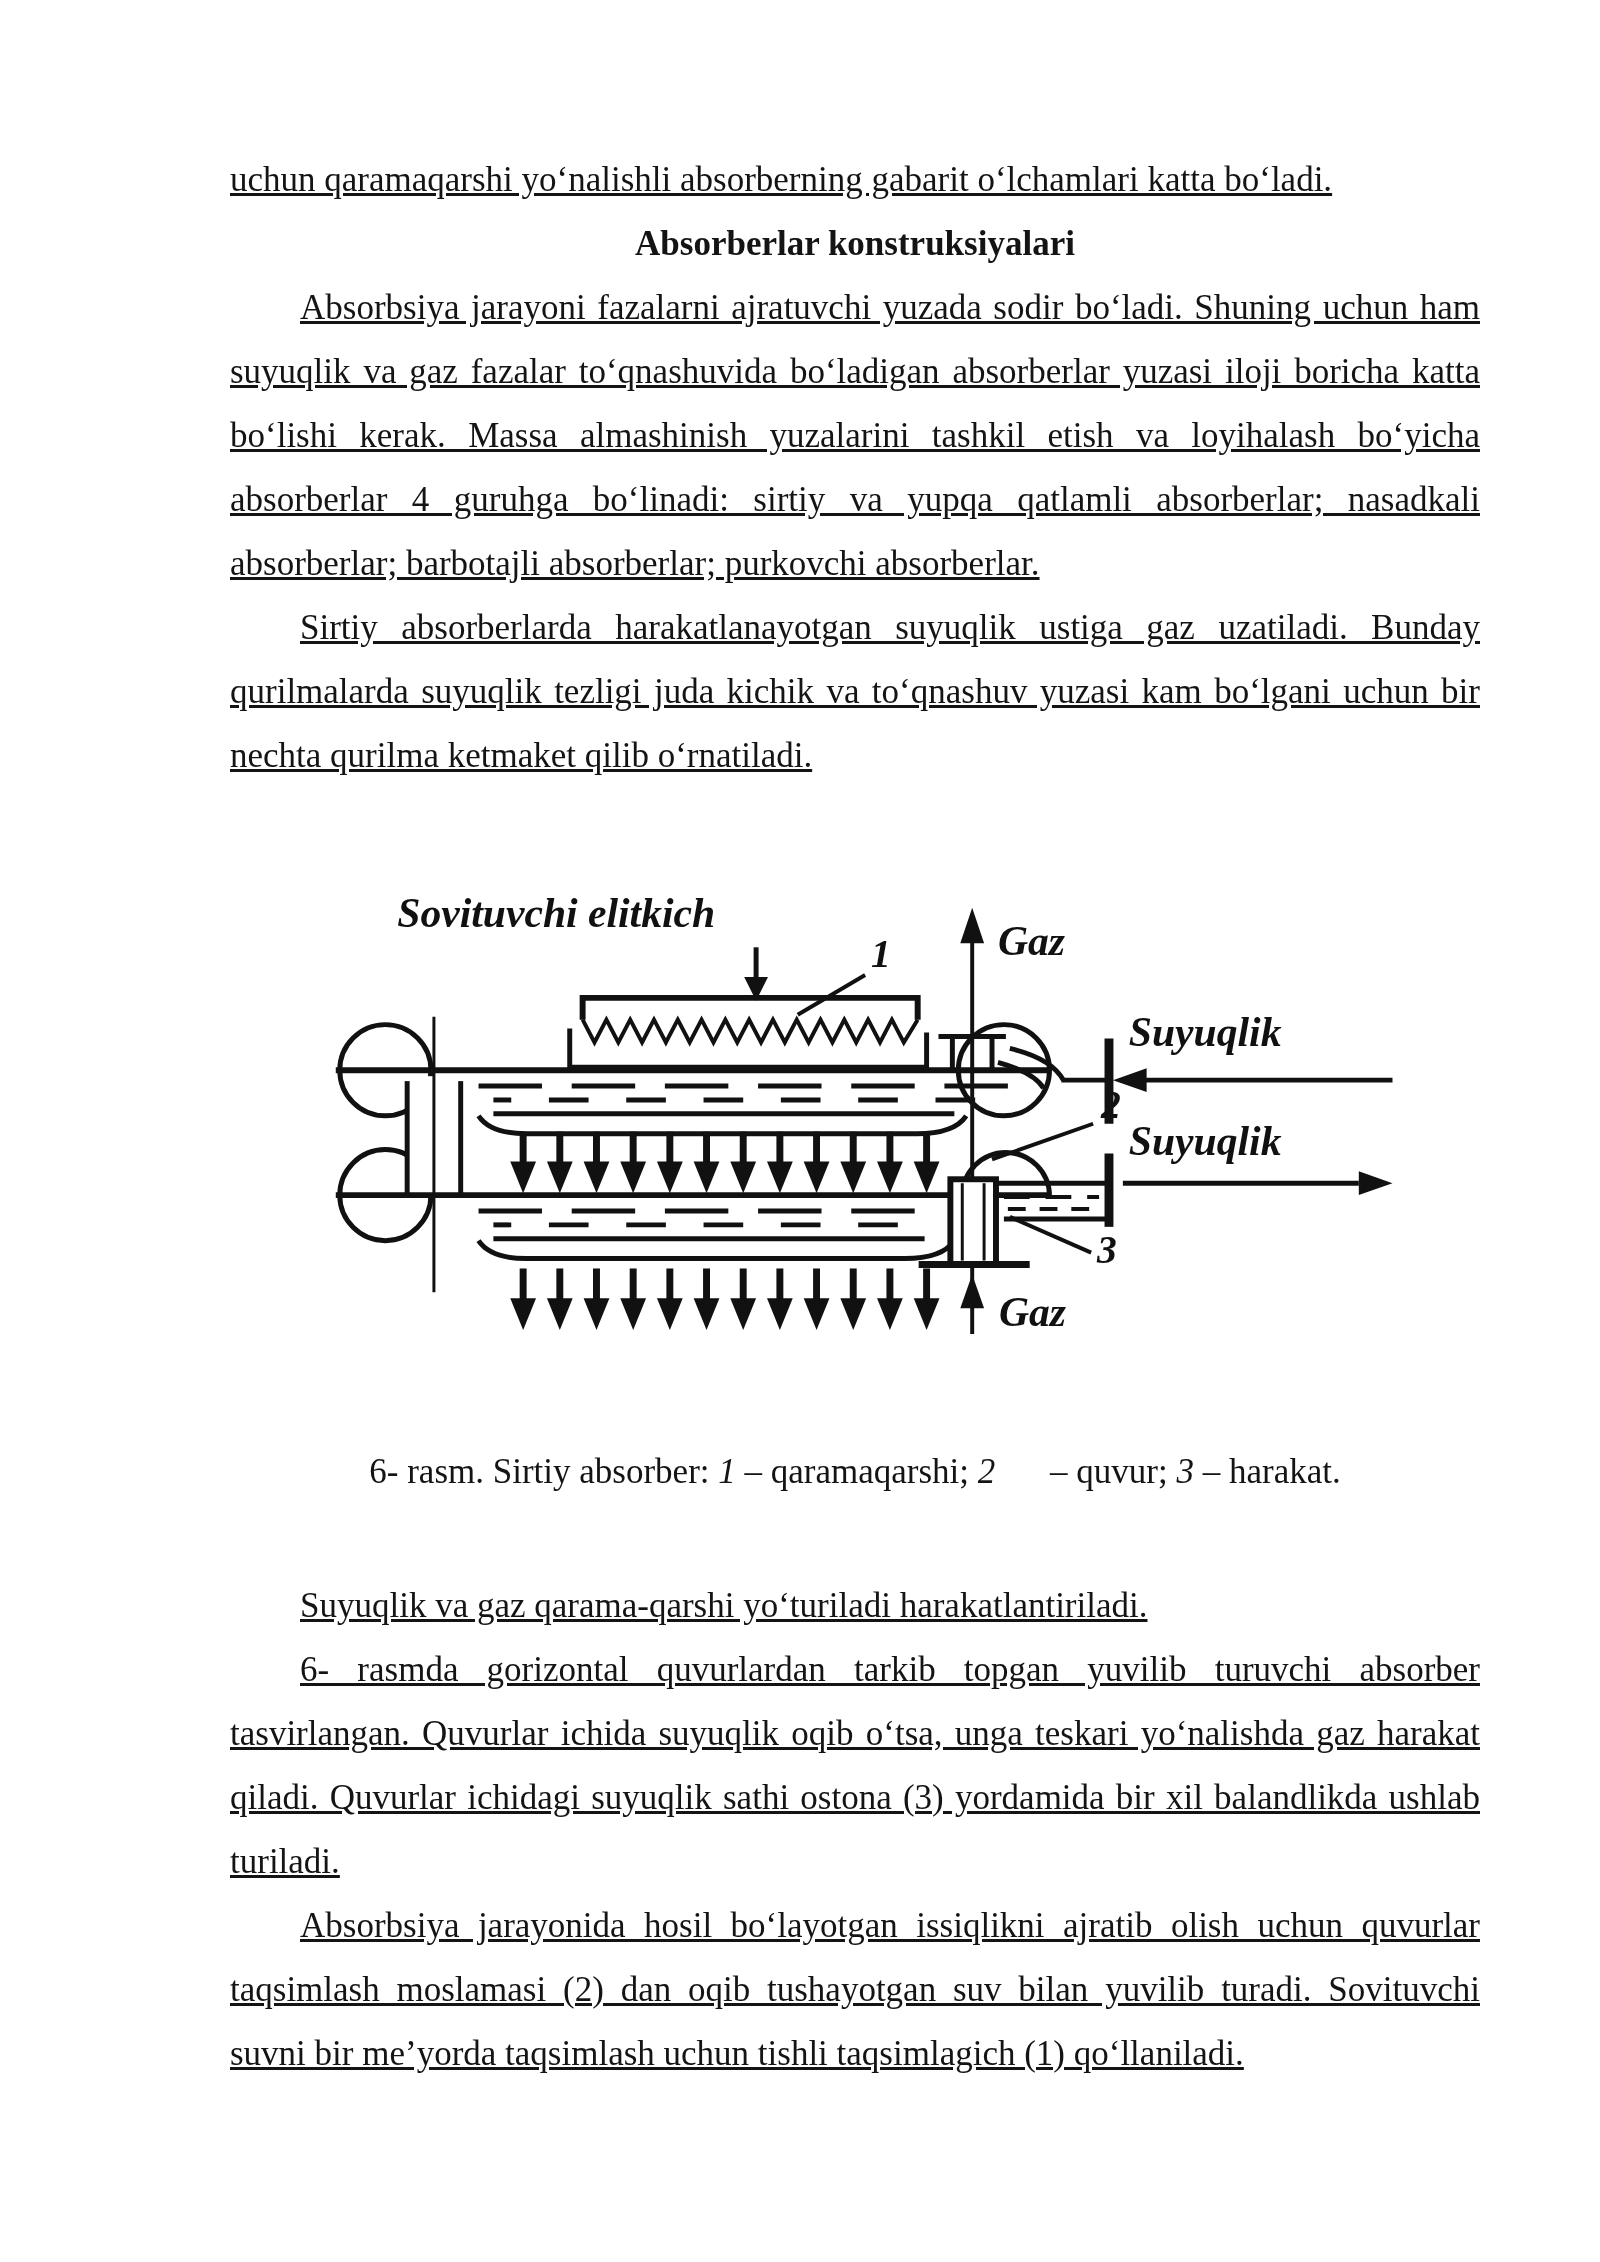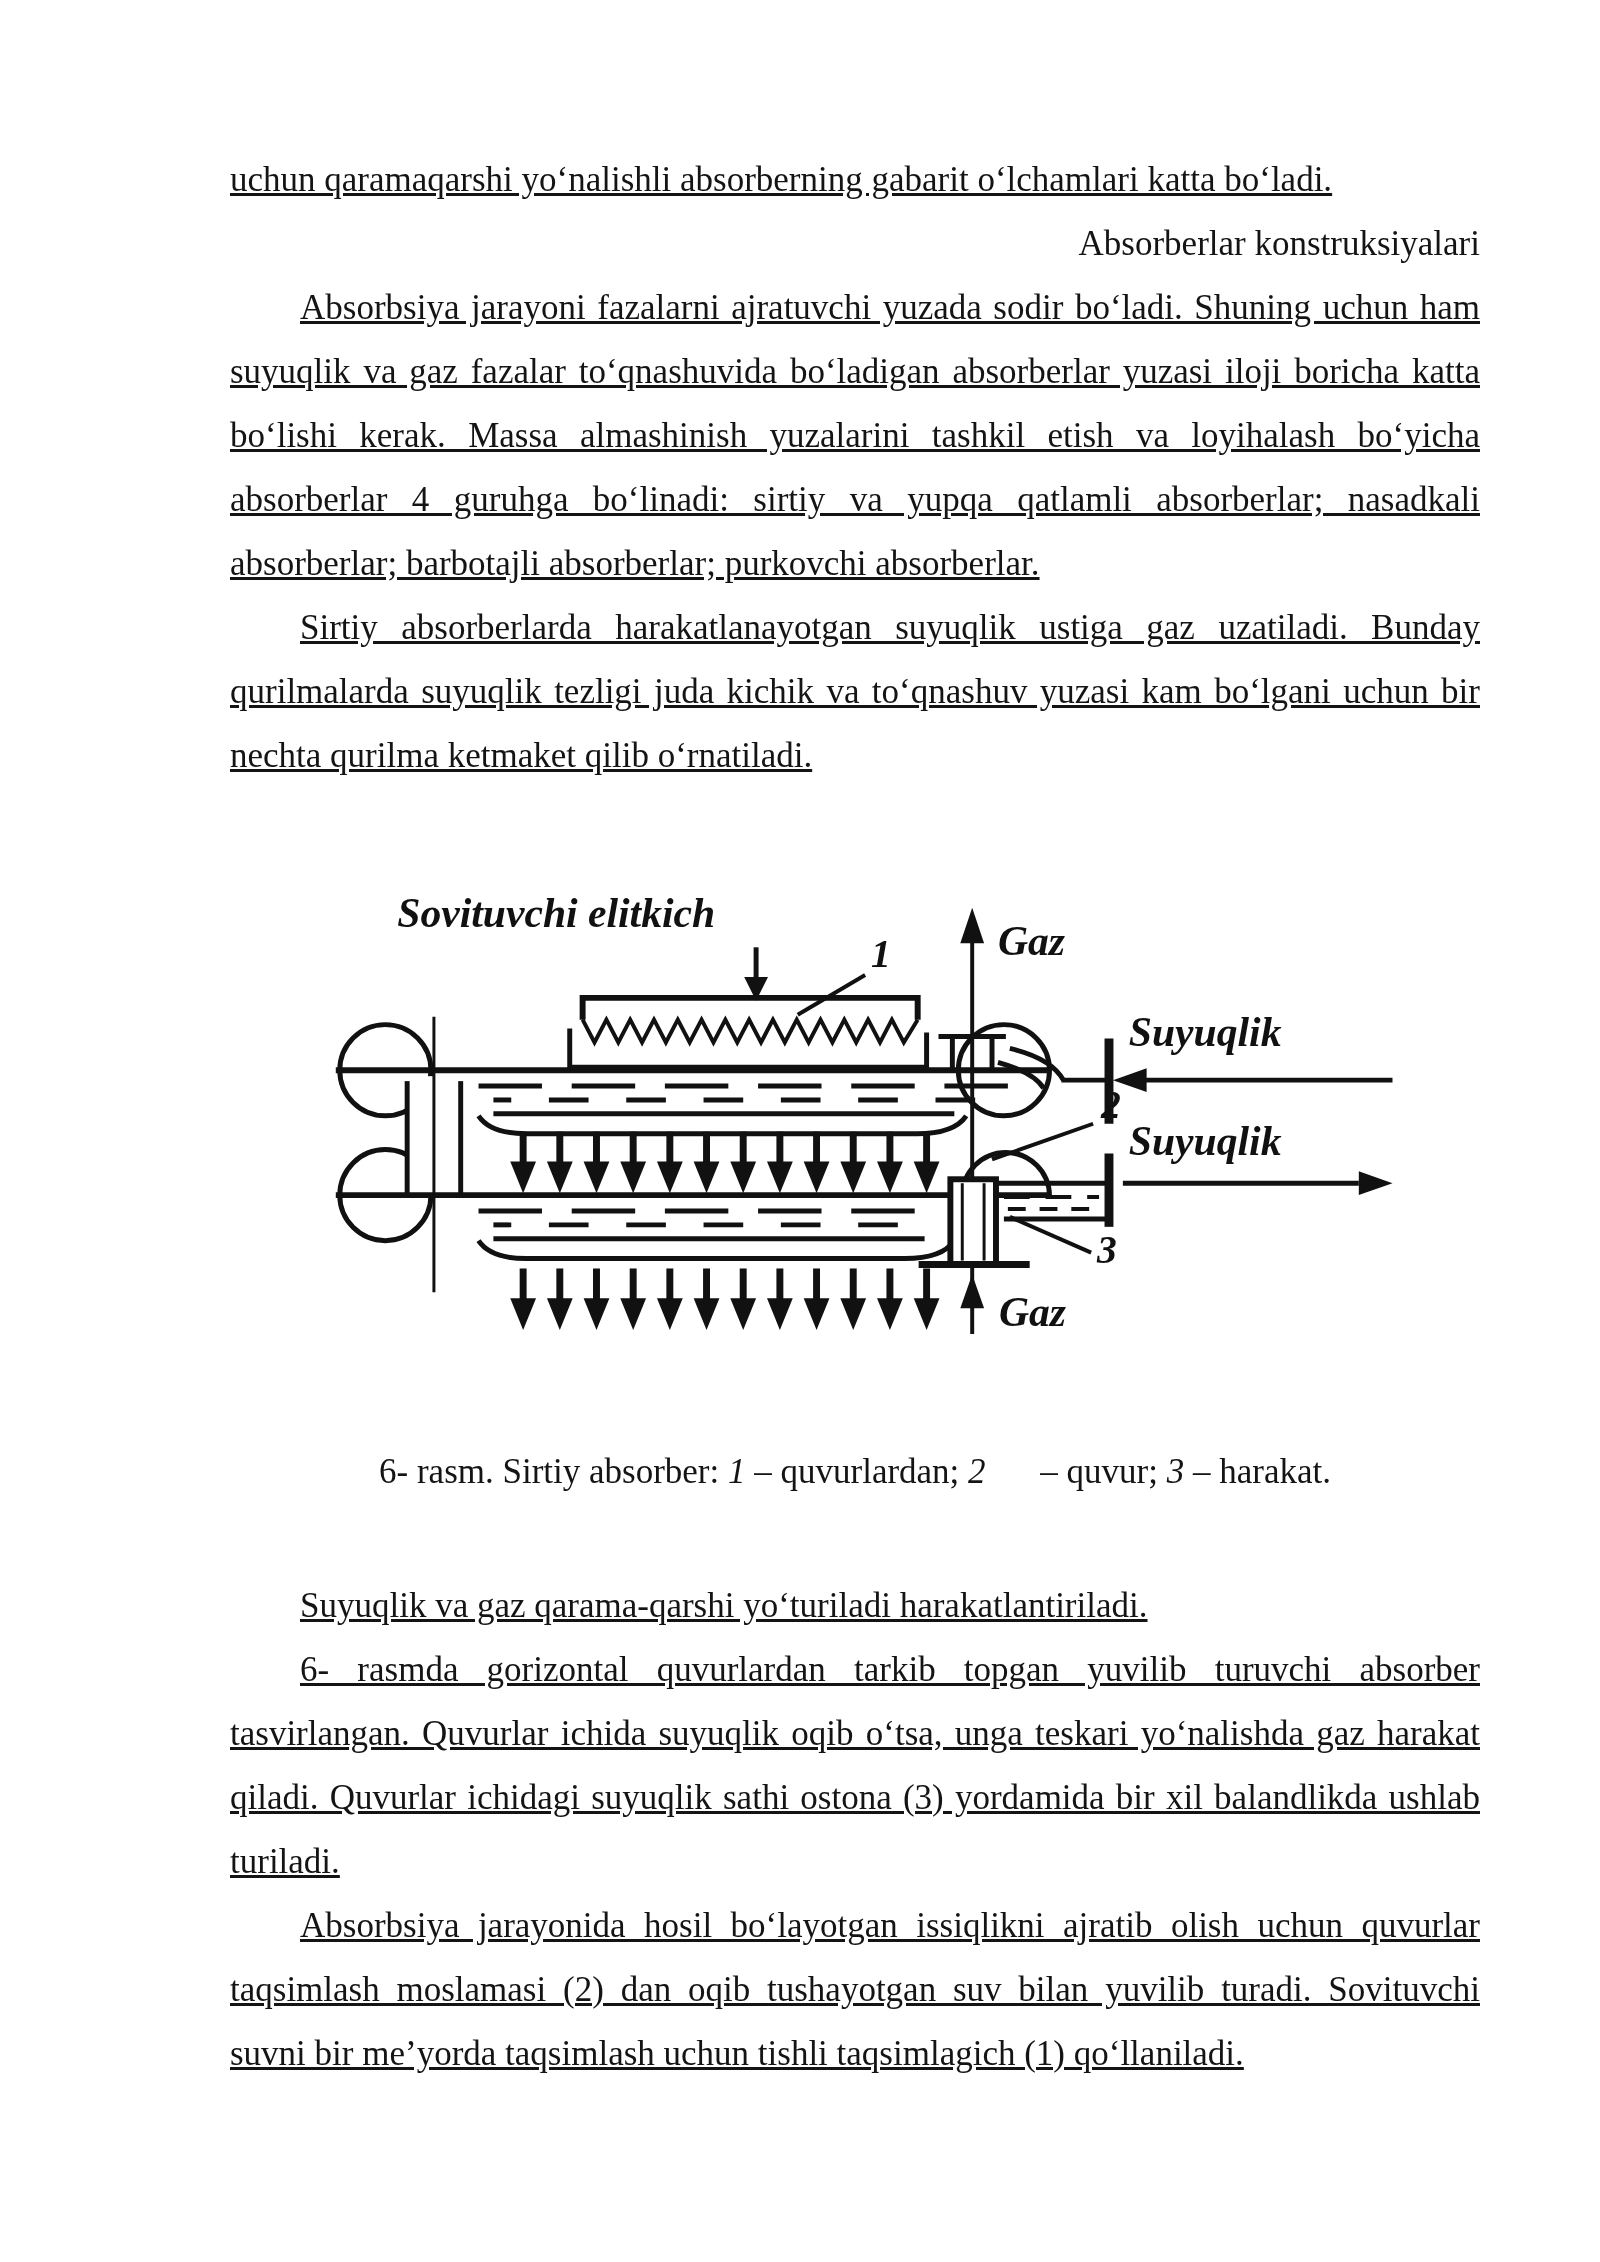--- a/index.html
+++ b/index.html
@@ -4,22 +4,22 @@
 <style>
   html,body{margin:0;padding:0;background:#ffffff;}
   body{width:1600px;height:2262px;overflow:hidden;
        font-family:"Liberation Serif", serif;color:#141414;}
   .page{box-sizing:border-box;width:1600px;height:2262px;
         padding:148px 120px 0 230px;background:#fff;}
   .bodytext p{margin:0;font-size:35px;line-height:64px;
               text-align:justify;text-justify:inter-word;text-decoration:underline;}
   p.no-indent{text-indent:0;}
   p.indent{text-indent:70px;}
-  h1.doc-heading{margin:0;font-size:35px;line-height:64px;font-weight:normal;
-                 text-align:right;}
+  h1.doc-heading{margin:0;font-size:35px;line-height:64px;font-weight:bold;
+                 text-align:center;}
   .figure-wrap{margin:80px 0 0 80px;width:1140px;}
   .figure-wrap svg{display:block;width:1140px;height:auto;}
   .fig-big{font:bold italic 42px "Liberation Serif", serif;fill:#111;}
   .fig-num{font:bold italic 40px "Liberation Serif", serif;fill:#111;}
   .caption{margin:76px 0 0 0;font-size:35px;line-height:64px;text-align:center;}
   .caption .rasm{}
   .caption .cap-title{font-weight:normal;}
   .caption .cap-num{font-style:italic;}
   .caption .gap-r{margin-right:46px;}
   .after-fig{margin-top:70px !important;}
@@ -166,21 +166,21 @@
       <text class="fig-num" x="566" y="100">1</text>
       <text class="fig-num" x="798" y="252">2</text>
       <text class="fig-num" x="794" y="398">3</text>
     </svg>
   </div>
 
   <p class="caption">
     <span class="rasm">6- rasm.</span>
     <span class="cap-title">Sirtiy absorber:</span>
     <span class="cap-num">1</span>
-    <span>– quvurlardan;</span>
+    <span>– qaramaqarshi;</span>
     <span class="cap-num gap-r">2</span>
     <span>– quvur;</span>
     <span class="cap-num">3</span>
     <span>– harakat.</span>
   </p>
 
   <div class="bodytext">
     <p class="indent after-fig">Suyuqlik va gaz qarama-qarshi yo‘turiladi harakatlantiriladi.</p>
     <p class="indent">6- rasmda gorizontal quvurlardan tarkib topgan yuvilib turuvchi absorber tasvirlangan. Quvurlar ichida suyuqlik oqib o‘tsa, unga teskari yo‘nalishda gaz harakat qiladi. Quvurlar ichidagi suyuqlik sathi ostona (3) yordamida bir xil balandlikda ushlab turiladi.</p>
     <p class="indent">Absorbsiya jarayonida hosil bo‘layotgan issiqlikni ajratib olish uchun quvurlar taqsimlash moslamasi (2) dan oqib tushayotgan suv bilan yuvilib turadi. Sovituvchi suvni bir me’yorda taqsimlash uchun tishli taqsimlagich (1) qo‘llaniladi.</p>

